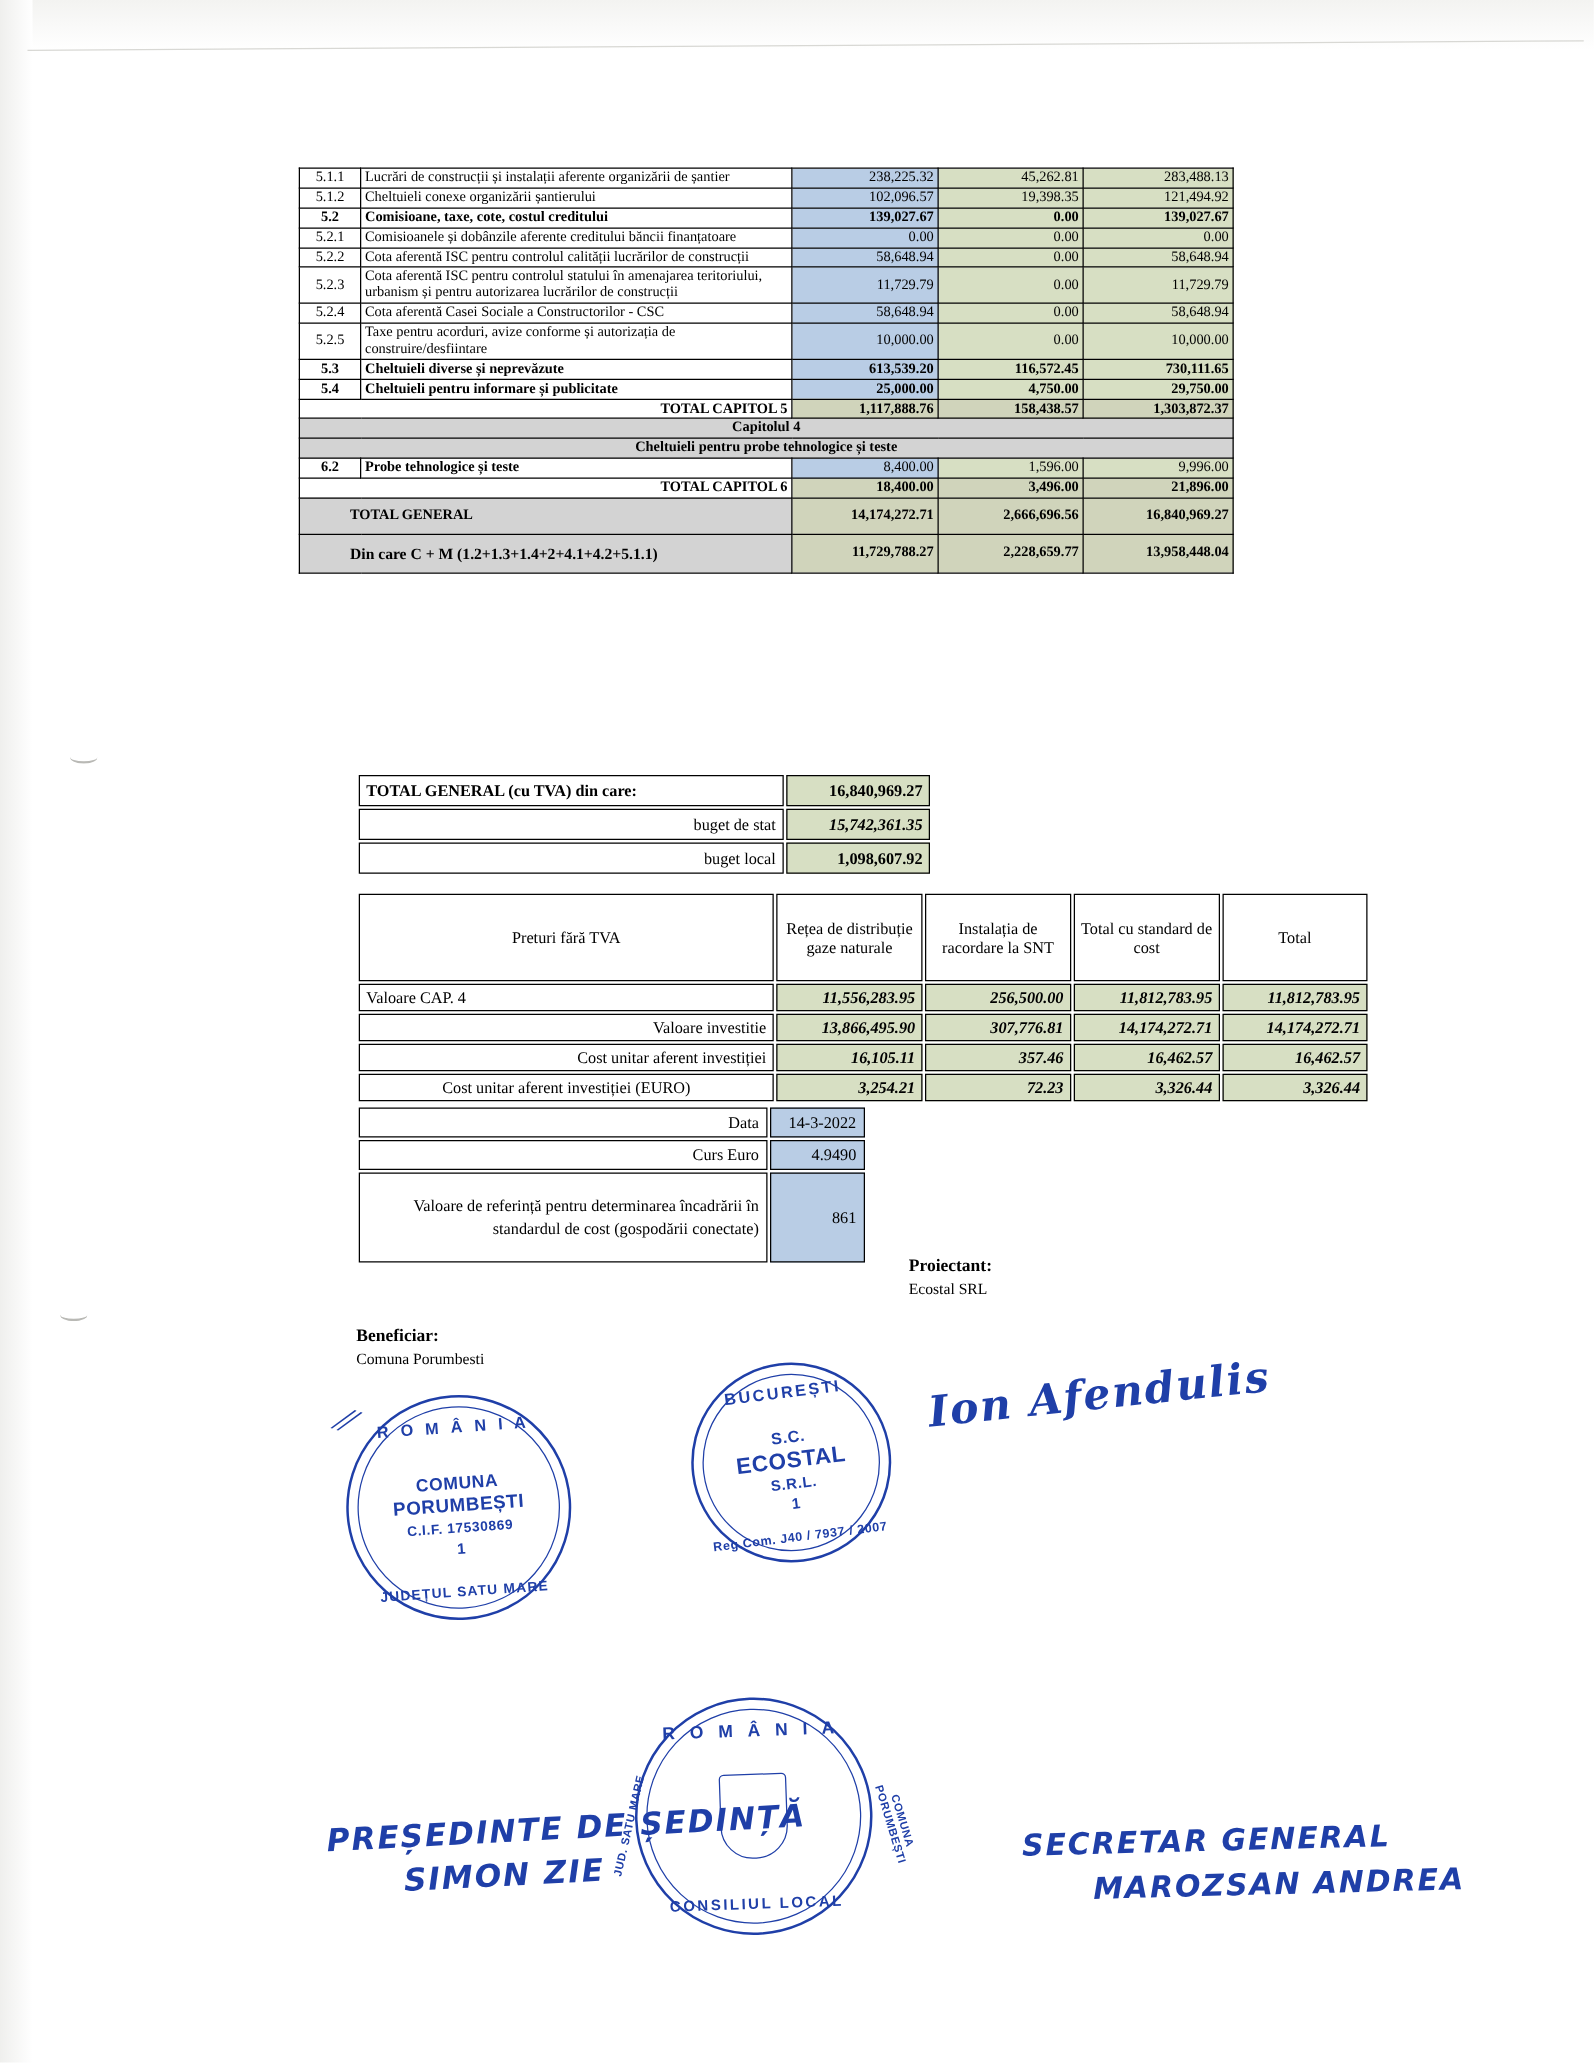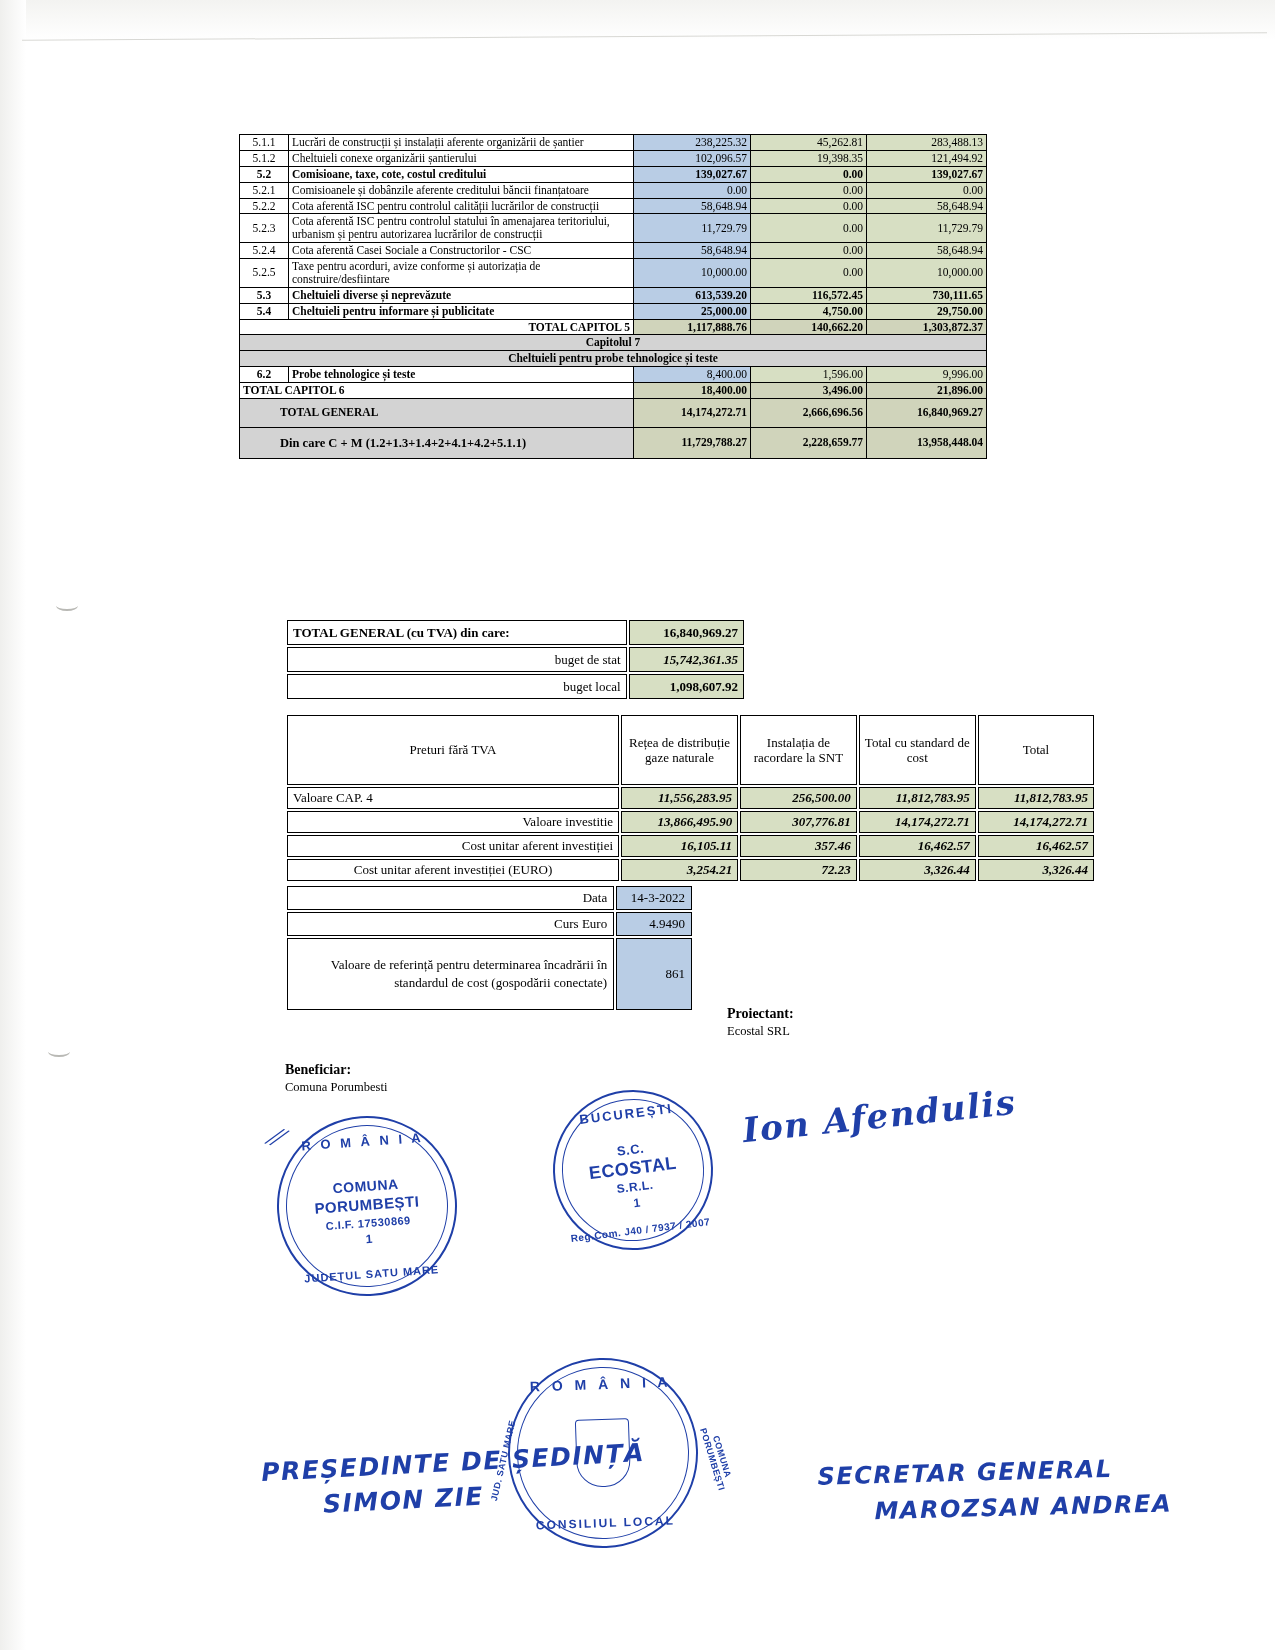--- a/index.html
+++ b/index.html
@@ -315,38 +315,38 @@
           <tr>
             <td class="idx bold">5.4</td>
             <td class="bold">Cheltuieli pentru informare și publicitate</td>
             <td class="num c-blue bold">25,000.00</td>
             <td class="num c-green bold">4,750.00</td>
             <td class="num c-green bold">29,750.00</td>
           </tr>
           <tr>
             <td colspan="2" class="bold" style="text-align:right">TOTAL CAPITOL 5</td>
             <td class="num bold c-gg">1,117,888.76</td>
-            <td class="num bold c-gg">140,662.20</td>
+            <td class="num bold c-gg">158,438.57</td>
             <td class="num bold c-gg">1,303,872.37</td>
           </tr>
           <tr>
-            <td colspan="5" class="bold c-greyrow" style="text-align:center">Capitolul 7</td>
+            <td colspan="5" class="bold c-greyrow" style="text-align:center">Capitolul 4</td>
           </tr>
           <tr>
             <td colspan="5" class="bold c-greyrow" style="text-align:center">Cheltuieli pentru probe tehnologice și teste</td>
           </tr>
           <tr>
             <td class="idx bold">6.2</td>
             <td class="bold">Probe tehnologice și teste</td>
             <td class="num c-blue">8,400.00</td>
             <td class="num c-green">1,596.00</td>
             <td class="num c-green">9,996.00</td>
           </tr>
           <tr>
-            <td colspan="2" class="bold" style="text-align:left">TOTAL CAPITOL 6</td>
+            <td colspan="2" class="bold" style="text-align:right">TOTAL CAPITOL 6</td>
             <td class="num bold c-gg">18,400.00</td>
             <td class="num bold c-gg">3,496.00</td>
             <td class="num bold c-gg">21,896.00</td>
           </tr>
           <tr>
             <td colspan="2" class="bold big c-greyrow" style="padding-left:40px;height:26px">TOTAL GENERAL</td>
             <td class="num bold big c-gg">14,174,272.71</td>
             <td class="num bold big c-gg">2,666,696.56</td>
             <td class="num bold big c-gg">16,840,969.27</td>
           </tr>

